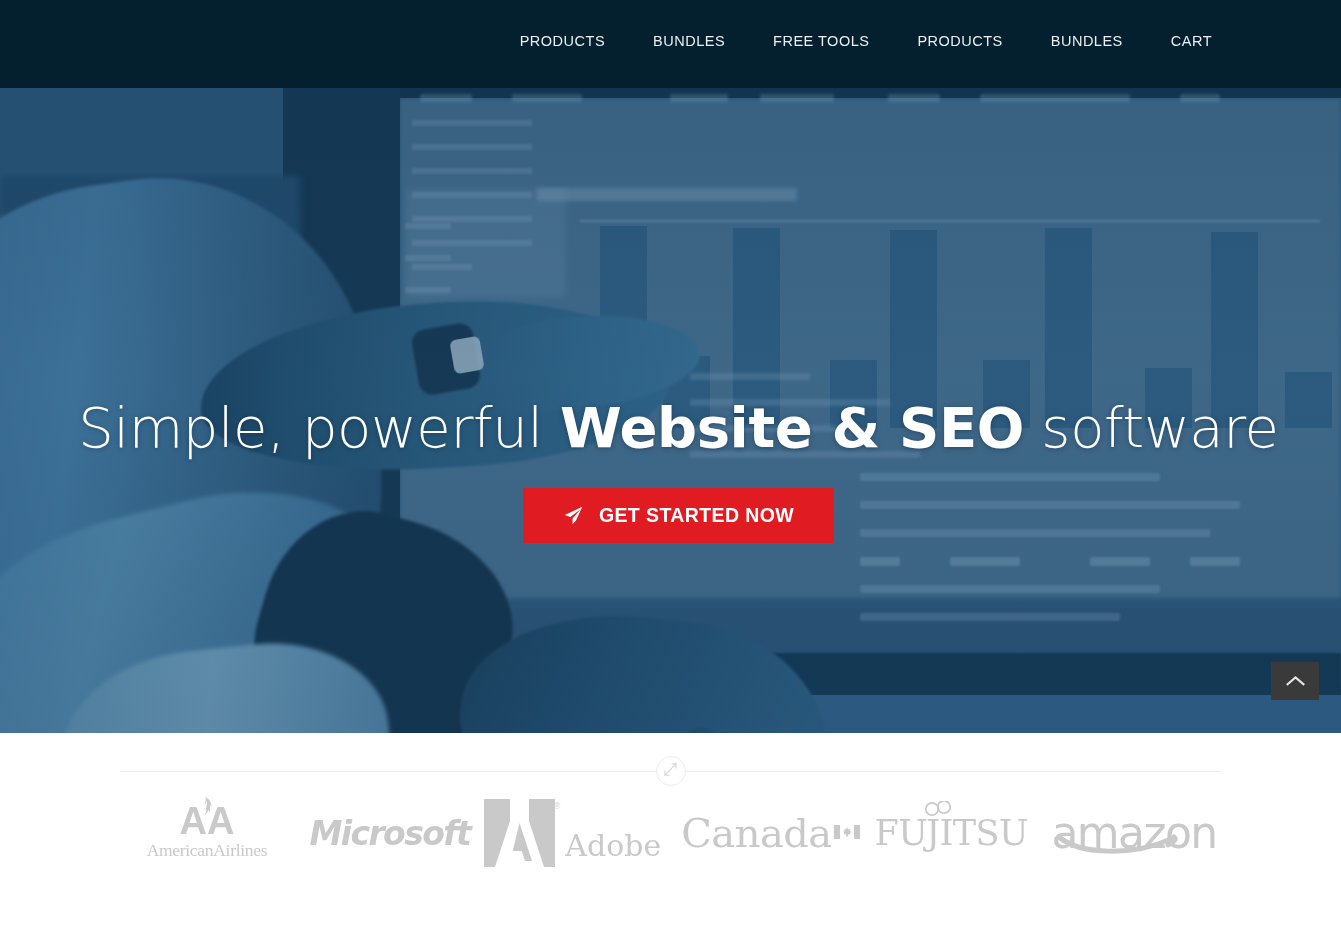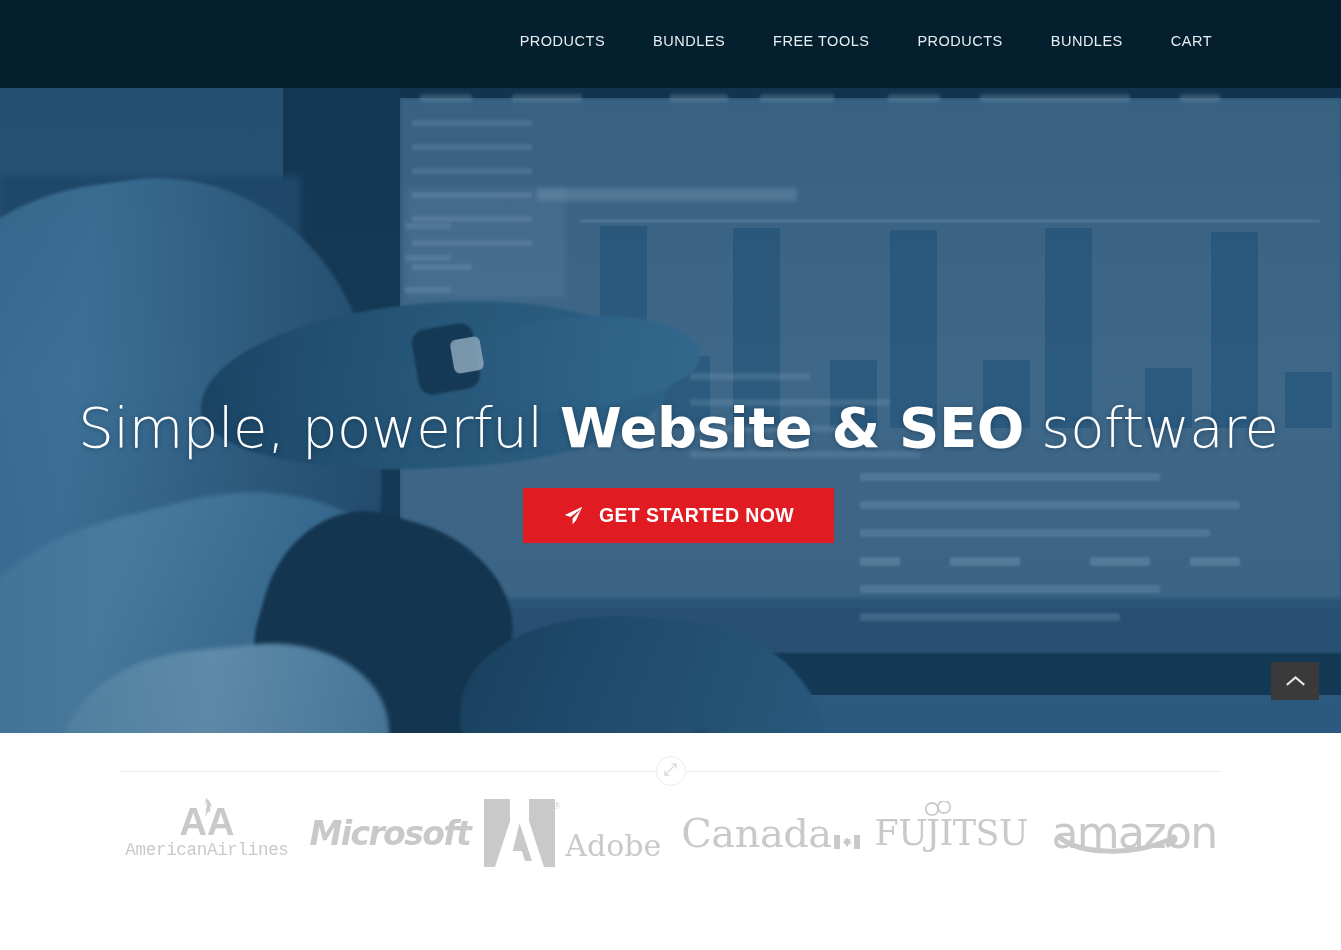--- a/index.html
+++ b/index.html
@@ -316,42 +316,42 @@
   .aa{ display:flex; flex-direction:column; align-items:center; }
   .aa .marks{ display:flex; align-items:flex-end; gap:0px; position:relative;}
   .aa .aa-a{
     font-family:"Liberation Sans", sans-serif;
     font-size:38px; font-weight:bold; color:#c9c9c9; line-height:.85;
   }
   .aa .aa-eagle{
     position:absolute; left:50%; top:-9px; transform:translateX(-50%);
   }
   .aa .aa-text{
-    font-family:Liberation Mono, monospace;
+    font-family:Liberation Serif, serif;
     font-size:17.5px; color:#c9c9c9; margin-top:2px; letter-spacing:-0.3px;
   }
   
   .ms{
     font-family:"DejaVu Sans", sans-serif;
     font-size:33px; font-weight:bold; font-style:italic; color:#c9c9c9;
     letter-spacing:-1.6px;
   }
   
   .adobe{ display:flex; align-items:flex-end; gap:9px; }
   .adobe .glyph{ position:relative; width:72px; height:68px; }
   .adobe .word{
     font-family:"DejaVu Serif", serif; font-size:30px; color:#c9c9c9;
     padding-bottom:4px; letter-spacing:0px;
   }
   .adobe .reg{
     position:absolute; right:-4px; top:2px; font-size:9px; color:#cfcfcf;
     font-family:"Liberation Sans", sans-serif;
   }
   
-  .canada{ display:flex; align-items:flex-end;margin-left:17px; }
+  .canada{ display:flex; align-items:center;margin-left:17px; }
   .canada .word{
     font-family:"DejaVu Serif", serif; font-size:40px; color:#c9c9c9;
     letter-spacing:-0.5px; line-height:1;
   }
   .canada .flag{ margin-left:2px; margin-top:2px; }
   
   .amazon{ position:relative; }
   .amazon .word{
     font-family:"DejaVu Sans", sans-serif; font-size:44px; color:#c9c9c9;
     letter-spacing:-1.6px; line-height:1;

